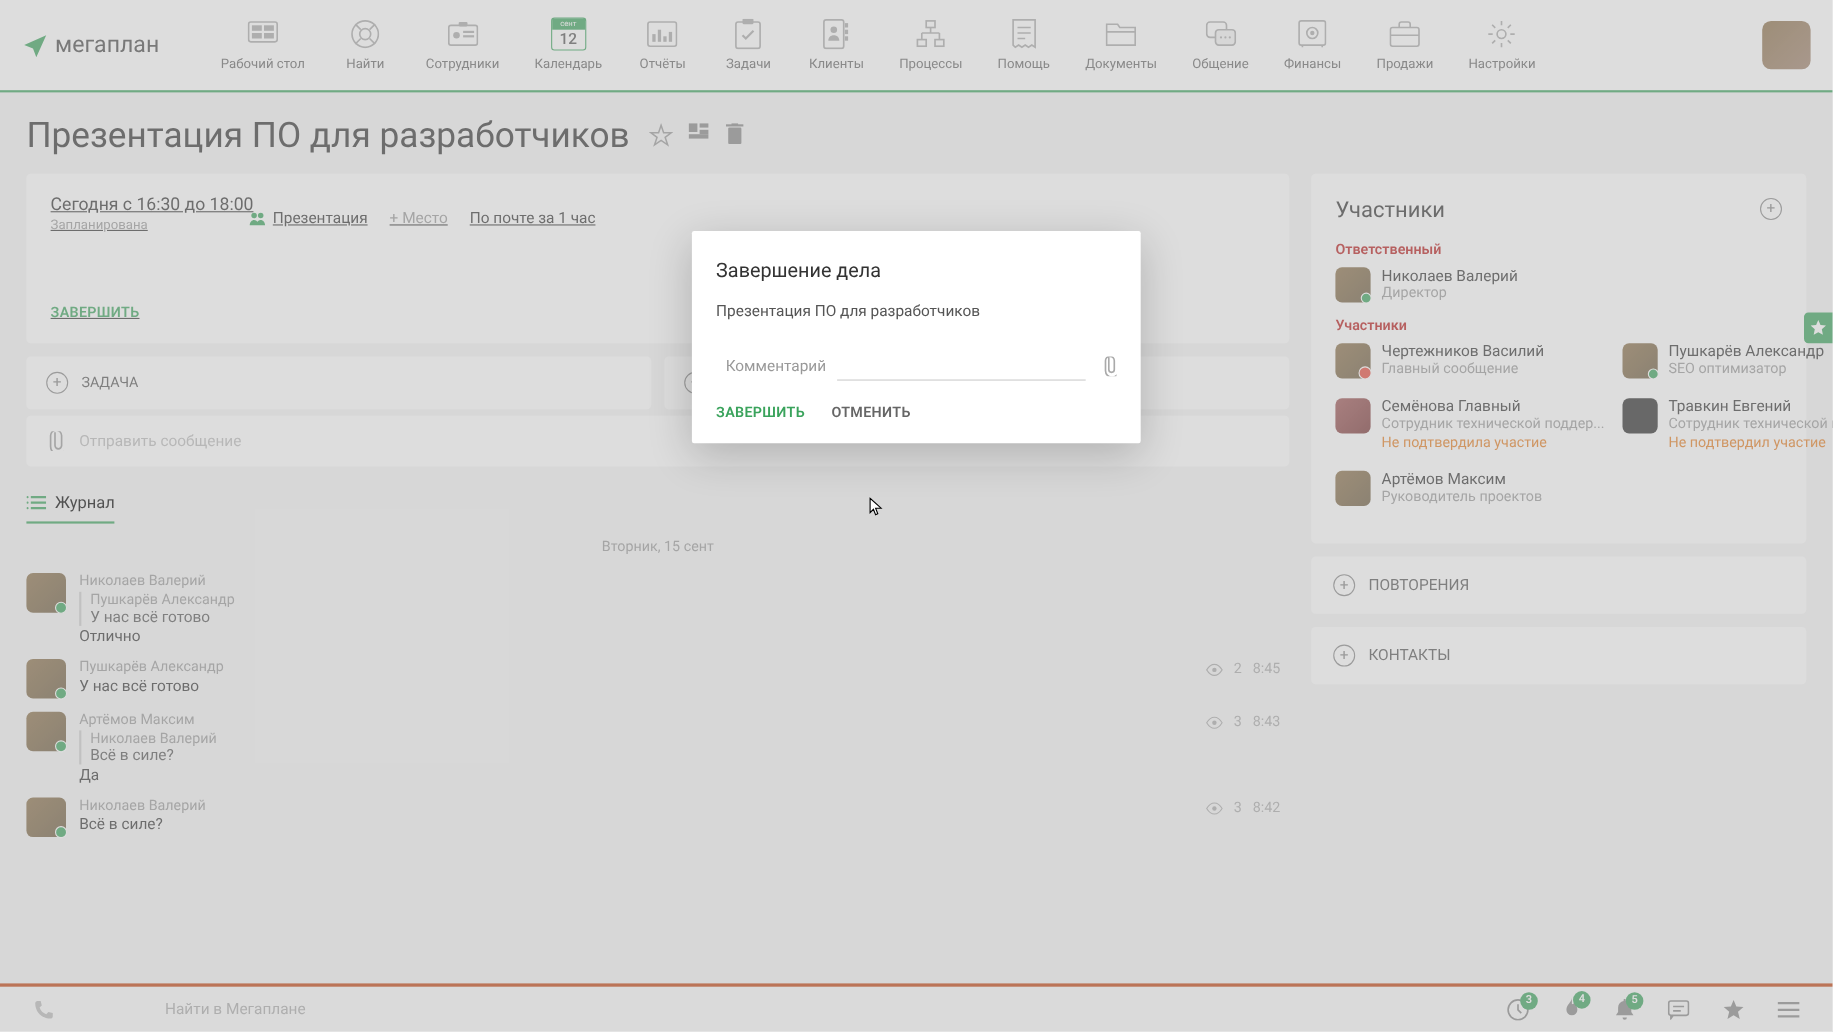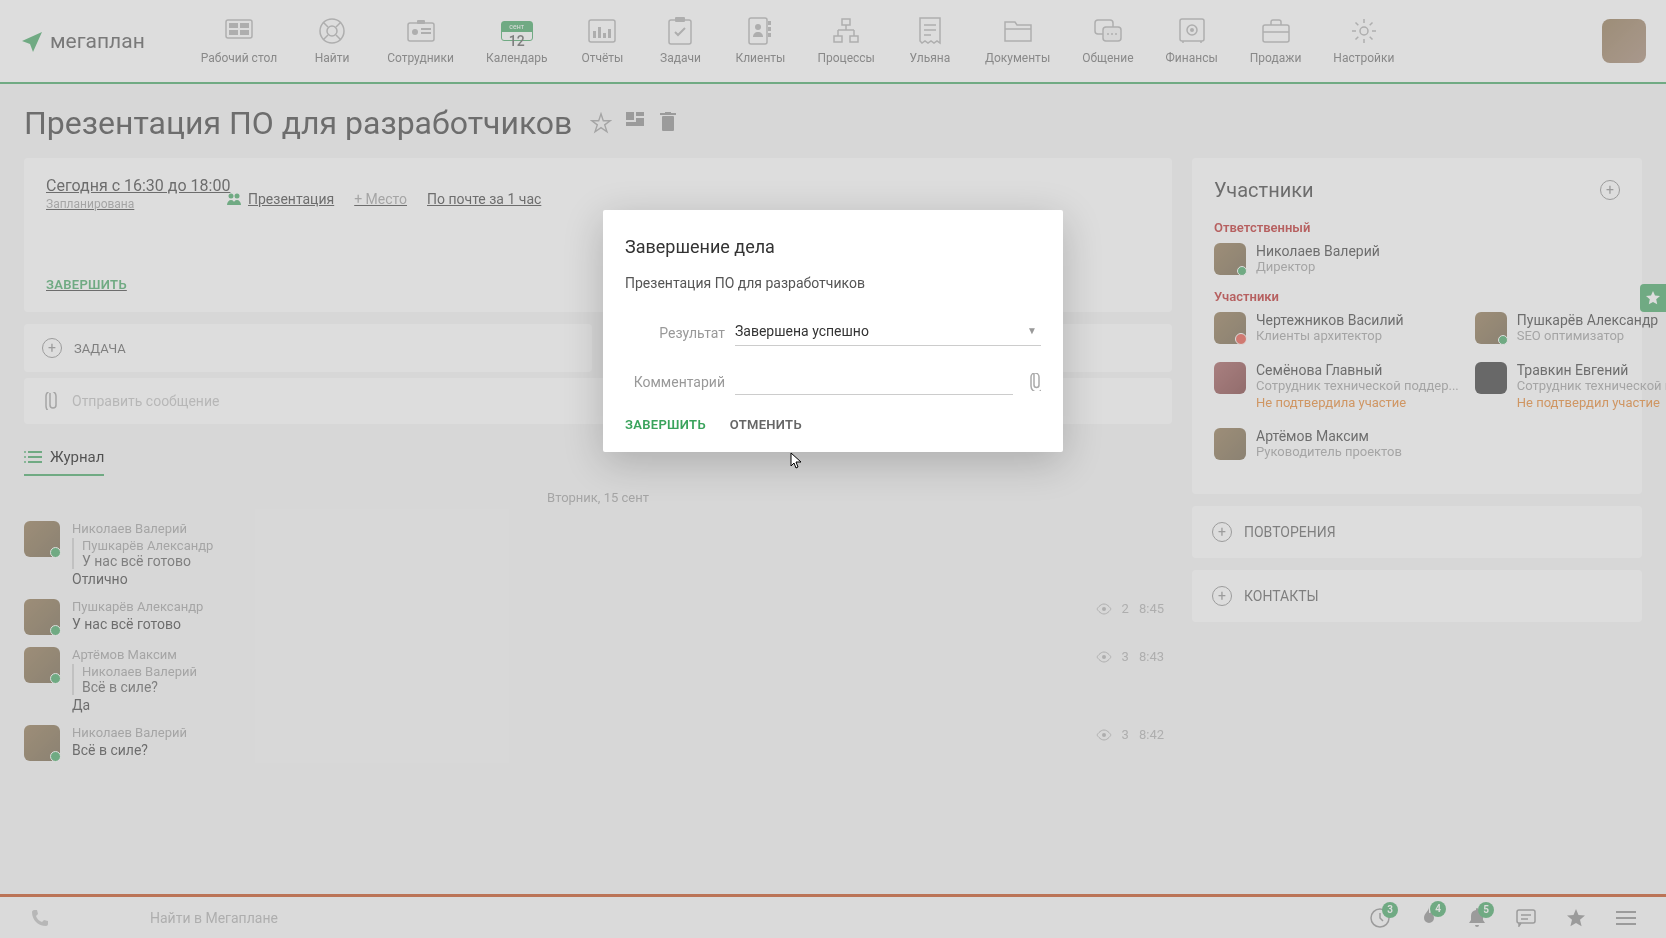--- a/index.html
+++ b/index.html
@@ -11,21 +11,21 @@
 .logo svg { width: 24px; height: 24px; }
 .logo-text { font-size: 21px; color: #4a4a4a; font-weight: 400; }
 .nav-items { display: flex; gap: 0; }
 .nav-item { display: flex; flex-direction: column; align-items: center; justify-content: center; padding: 8px 16px; cursor: pointer; min-width: 78px; }
 .nav-icon { width: 32px; height: 28px; color: #999; display: flex; align-items: center; justify-content: center; }
 .nav-label { font-size: 12px; color: #666; margin-top: 6px; }
 .nav-spacer { flex: 1; }
 .user-avatar { width: 44px; height: 44px; border-radius: 8px; background: linear-gradient(135deg, #8b6f47, #a0826d); margin-left: 16px; }
 
 
-.cal-icon { width: 32px; height: 20px; border: 1px solid #999; border-radius: 3px; position: relative; background: #fff; }
+.cal-icon { width: 32px; height: 30px; border: 1px solid #999; border-radius: 3px; position: relative; background: #fff; }
 .cal-icon.active { border-color: #3aa35c; }
 .cal-icon .cal-top { height: 10px; background: #3aa35c; color: #fff; font-size: 7px; text-align: center; line-height: 10px; }
 .cal-icon .cal-day { font-size: 14px; text-align: center; color: #555; line-height: 18px; font-weight: 500; }
 
 
 .page-header { padding: 20px 24px 16px; display: flex; align-items: center; gap: 18px; }
 .page-title { font-size: 32px; font-weight: 400; color: #333; }
 .title-actions { display: flex; gap: 14px; color: #999; }
 .title-actions > * { cursor: pointer; }
 
@@ -92,21 +92,21 @@
 
 .bottombar { position: absolute; bottom: 0; left: 0; right: 0; height: 44px; background: #fafafa; border-top: 3px solid #c2410c; display: flex; align-items: center; padding: 0 30px; }
 .bottombar .phone-icon { color: #aaa; margin-right: 100px; }
 .bottombar .search { flex: 1; color: #aaa; font-size: 14px; }
 .bottombar .right-icons { display: flex; align-items: center; gap: 30px; color: #888; }
 .badge-icon { position: relative; }
 .badge { position: absolute; top: -6px; right: -8px; background: #3aa35c; color: #fff; border-radius: 50%; width: 16px; height: 16px; font-size: 10px; display: flex; align-items: center; justify-content: center; font-weight: 600; }
 
 
 .overlay { position: absolute; inset: 0; background: rgba(180,180,180,0.45); display: flex; align-items: flex-start; justify-content: center; padding-top: 210px; }
-.modal { background: #fff; width: 460px; padding: 26px 22px 20px; border-radius: 2px; box-shadow: 0 10px 40px rgba(0,0,0,0.2); }
+.modal { background: #fff; width: 408px; padding: 26px 22px 20px; border-radius: 2px; box-shadow: 0 10px 40px rgba(0,0,0,0.2); }
 .modal-title { font-size: 18px; color: #333; font-weight: 400; margin-bottom: 18px; }
 .modal-subtitle { font-size: 14px; color: #555; margin-bottom: 28px; }
 .modal-row { display: flex; align-items: center; margin-bottom: 22px; gap: 10px; }
 .modal-label { width: 100px; text-align: right; color: #999; font-size: 14px; }
 .modal-field { flex: 1; border-bottom: 1px solid #ccc; padding: 4px 0 6px; font-size: 14px; color: #333; position: relative; }
 .dropdown-arrow { position: absolute; right: 4px; top: 6px; color: #999; font-size: 10px; }
 .modal-attach { color: #aaa; margin-left: 4px; }
 .modal-actions { display: flex; gap: 24px; margin-top: 8px; }
 .modal-btn { font-size: 13px; font-weight: 600; cursor: pointer; letter-spacing: 0.3px; }
 .modal-btn.primary { color: #3aa35c; }
@@ -228,21 +228,21 @@
     </div>
     <div class="nav-item">
       <div class="nav-icon">
           <svg width="22" height="28" viewBox="0 0 22 28">
             <path d="M1 1h20v25l-3-2-3 2-3-2-3 2-3-2-3 2-2-2z" fill="none" stroke="#aaa" stroke-width="1.5"></path>
             <line x1="5" y1="8" x2="17" y2="8" stroke="#aaa" stroke-width="1.5"></line>
             <line x1="5" y1="13" x2="17" y2="13" stroke="#aaa" stroke-width="1.5"></line>
             <line x1="5" y1="18" x2="12" y2="18" stroke="#aaa" stroke-width="1.5"></line>
           </svg>
         </div>
-      <span class="nav-label">Ульяна</span>
+      <span class="nav-label">Помощь</span>
     </div>
     <div class="nav-item">
       <div class="nav-icon">
           <svg width="28" height="24" viewBox="0 0 28 24">
             <path d="M1 3h10l2 3h14v16H1z" fill="none" stroke="#aaa" stroke-width="1.5"></path>
             <line x1="1" y1="10" x2="27" y2="10" stroke="#aaa" stroke-width="1.5"></line>
           </svg>
         </div>
       <span class="nav-label">Документы</span>
     </div>
@@ -452,21 +452,21 @@
           <div class="person-name">Николаев Валерий</div>
           <div class="person-role">Директор</div>
         </div>
       </div>
       <div class="side-sub">Участники</div>
       <div class="people-grid">
         <div class="person">
           <div class="person-avatar blocked"></div>
           <div class="person-info">
             <div class="person-name">Чертежников Василий</div>
-            <div class="person-role">Клиенты архитектор</div>
+            <div class="person-role">Главный сообщение</div>
           </div>
         </div>
         <div class="person">
           <div class="person-avatar online"></div>
           <div class="person-info">
             <div class="person-name">Пушкарёв Александр</div>
             <div class="person-role">SEO оптимизатор</div>
           </div>
         </div>
         <div class="person">
@@ -560,27 +560,20 @@
         </svg>
       </span>
   </div>
 </div>
 
 <div class="overlay">
   <div class="modal">
     <div class="modal-title">Завершение дела</div>
     <div class="modal-subtitle">Презентация ПО для разработчиков</div>
     <div class="modal-row">
-      <div class="modal-label">Результат</div>
-      <div class="modal-field">
-        <span>Завершена успешно</span>
-        <span class="dropdown-arrow">▼</span>
-      </div>
-    </div>
-    <div class="modal-row">
       <div class="modal-label">Комментарий</div>
       <div class="modal-field">&nbsp;</div>
       <span class="modal-attach">
           <svg width="14" height="18" viewBox="0 0 14 18">
             <path d="M7 1v11a2.5 2.5 0 005 0V4a4 4 0 00-8 0v9a6 6 0 0012 0" fill="none" stroke="#aaa" stroke-width="1.5"></path>
           </svg>
         </span>
     </div>
     <div class="modal-actions">
       <span class="modal-btn primary">ЗАВЕРШИТЬ</span>

